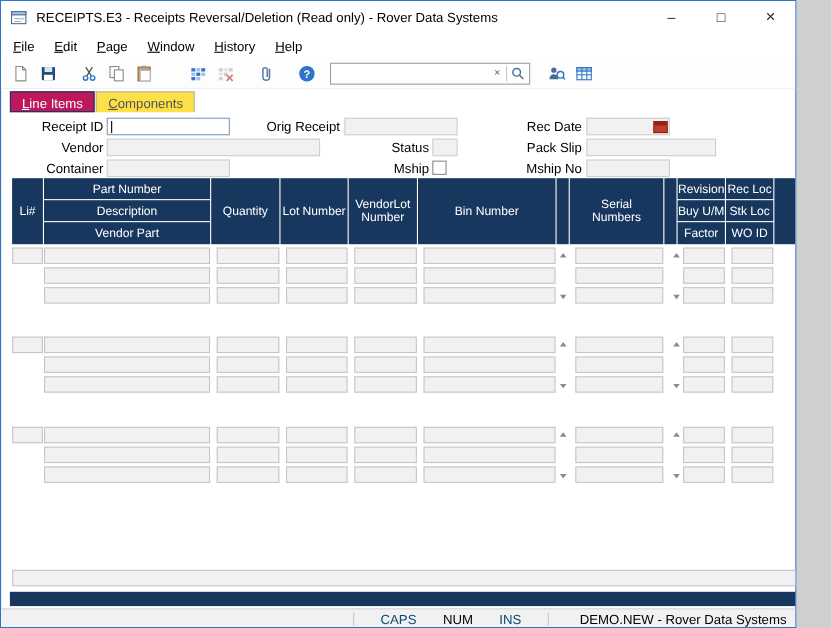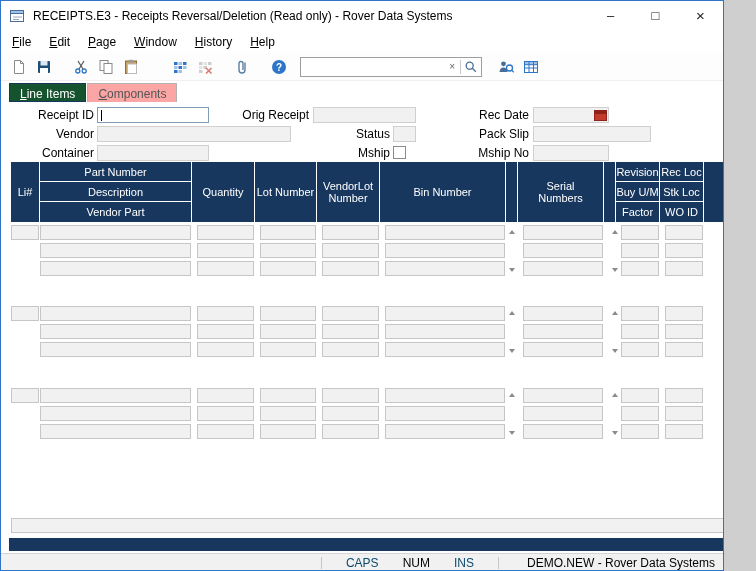--- a/index.html
+++ b/index.html
@@ -26,22 +26,22 @@
   .tb-gap{width:12px;}
   .searchbox{width:182px;height:20px;border:1px solid #9e9e9e;background:#fff;display:flex;align-items:center;margin-left:8px;}
   .searchbox input{flex:1;border:0;outline:0;height:16px;font-size:12px;padding:0 4px;min-width:0;background:transparent;font-family:"Liberation Sans",sans-serif;}
   .searchbox .clear{font-size:10px;color:#666;padding:0 5px;}
   .searchbox .vdiv{width:1px;height:14px;background:#c9c9c9;}
   .search-mag{width:20px;height:20px;display:flex;align-items:center;justify-content:center;}
   
   .tabstrip{position:absolute;top:82px;left:8px;right:0;height:19px;display:flex;align-items:flex-end;}
   .tab{height:19px;padding:3px 10px 0 10px;font-size:12px;margin-right:1px;}
   .tab::first-letter{text-decoration:underline;}
-  .tab.active{background:#14532d;color:#fff;border:1px solid #17375e;}
-  .tab.inactive{background:#fca5a5;color:#555;border:1px solid #b3b3b3;border-bottom:none;margin-top:32px;}
+  .tab.active{background:#be185d;color:#fff;border:1px solid #17375e;}
+  .tab.inactive{background:#fde047;color:#555;border:1px solid #b3b3b3;border-bottom:none;margin-top:32px;}
   
   .flabel{position:absolute;font-size:12px;line-height:16px;text-align:right;white-space:nowrap;}
   .field{position:absolute;height:16px;}
   .field.enabled{background:#fff;border:1px solid #7f9db9;}
   .field.disabled{background:#f1f1f1;border:1px solid #cfcfcf;}
   .caret{position:absolute;left:3px;top:2px;width:1px;height:11px;background:#000;}
   .checkbox{position:absolute;width:13px;height:13px;background:#fff;border:1px solid #8a8a8a;}
   .date-icon{position:absolute;right:1px;top:2px;width:13px;height:11px;background:#c23b2d;border:1px solid #8f2218;}
   .date-icon::before{content:"";position:absolute;left:0;top:0;right:0;height:3px;background:#8f2218;}
   

